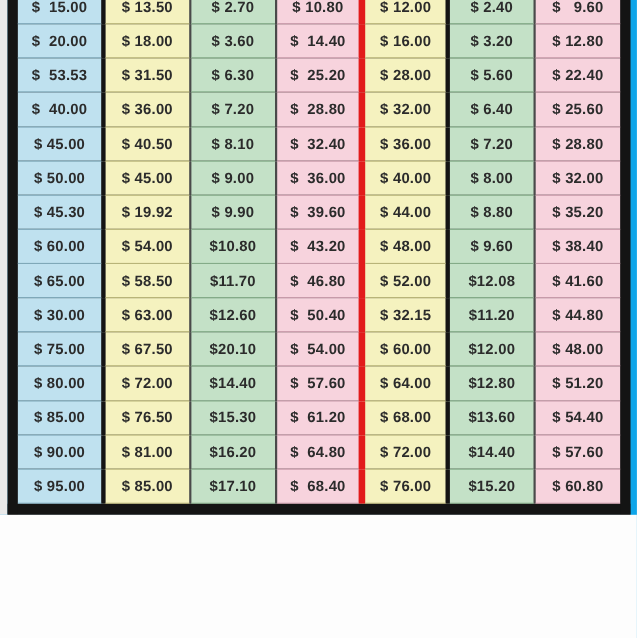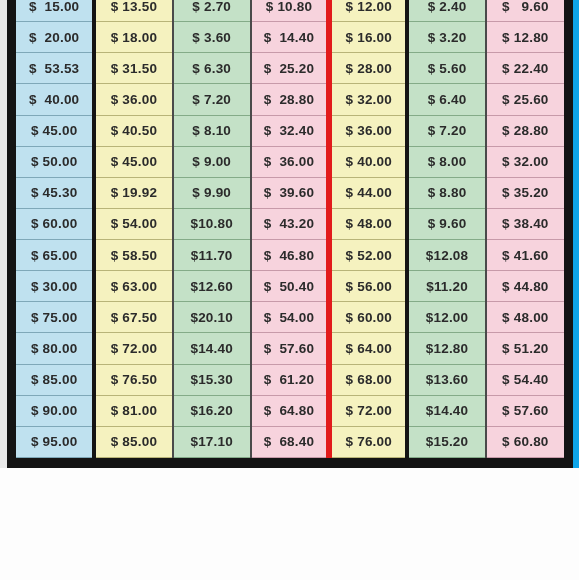--- a/index.html
+++ b/index.html
@@ -182,21 +182,21 @@
             <td class="c-pink sep-left-thin">$  46.80</td>
             <td class="c-yellow sep-red-left">$ 52.00</td>
             <td class="c-green sep-left">$12.08</td>
             <td class="c-pink sep-left-thin col-last">$ 41.60</td>
           </tr>
           <tr>
             <td class="c-blue col-first">$ 30.00</td>
             <td class="c-yellow sep-left">$ 63.00</td>
             <td class="c-green sep-left-thin">$12.60</td>
             <td class="c-pink sep-left-thin">$  50.40</td>
-            <td class="c-yellow sep-red-left">$ 56.00</td>
+            <td class="c-yellow sep-red-left">$ 32.15</td>
             <td class="c-green sep-left">$11.20</td>
             <td class="c-pink sep-left-thin col-last">$ 44.80</td>
           </tr>
           <tr>
             <td class="c-blue col-first">$ 75.00</td>
             <td class="c-yellow sep-left">$ 67.50</td>
             <td class="c-green sep-left-thin">$20.10</td>
             <td class="c-pink sep-left-thin">$  54.00</td>
             <td class="c-yellow sep-red-left">$ 60.00</td>
             <td class="c-green sep-left">$12.00</td>

